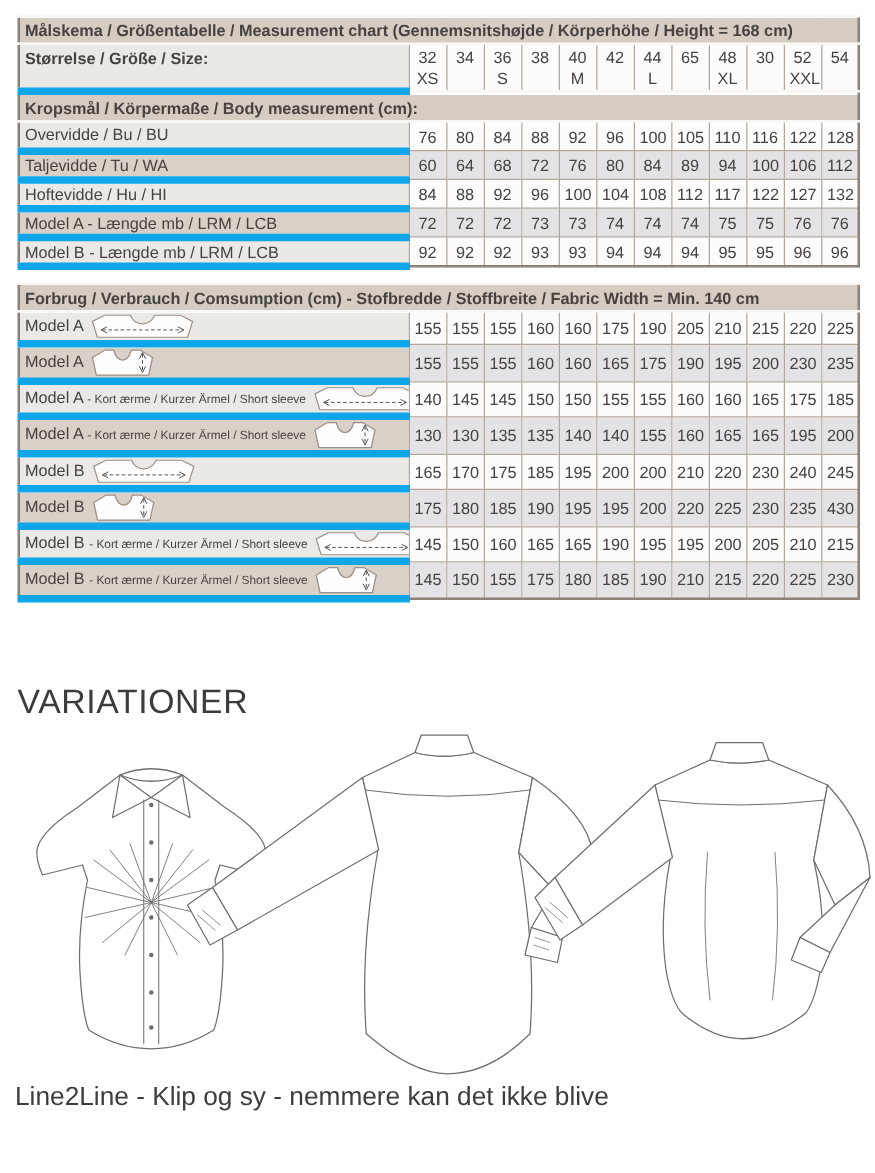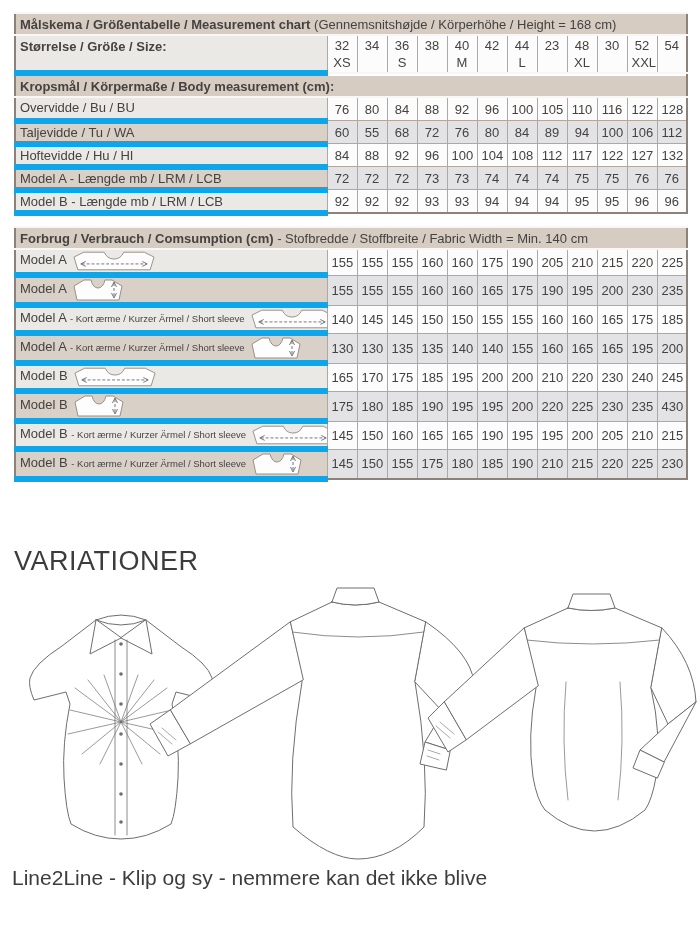--- a/index.html
+++ b/index.html
@@ -14,21 +14,21 @@
     --line-art:#6e6e6e;
   }
   html,body{margin:0;padding:0;background:#fff;}
   body{width:700px;height:938px;font-family:"Liberation Sans",sans-serif;color:var(--text);overflow:hidden;}
   table.chart{width:672px;margin:12px 14px 0;border-collapse:collapse;table-layout:fixed;
     border:2px solid var(--table-outer-border);font-size:13px;color:var(--text);}
   table.chart td{border:1px solid var(--grid-line);padding:1px 4px;overflow:hidden;white-space:nowrap;}
   table.chart tr.head td, table.chart tr.sechead td{
     background:var(--header-bg);border-top:2px solid #f8f7f6;border-bottom:2px solid #f8f7f6;
     font-weight:bold;height:18px;}
-  table.chart tr.head td .note{font-weight:normal;}
+  table.chart tr.head td .note{font-weight:bold;}
   table.chart td.label{border-top:2px solid #f8f7f6;border-bottom:6px solid #0ea5e9;}
   table.chart tr.lightrow td.label{background:var(--label-row-light);}
   table.chart tr.darkrow td.label{background:var(--label-row-dark);}
   table.chart tr.lightrow td.val{background:var(--value-row-light);}
   table.chart tr.darkrow td.val{background:var(--value-row-dark);}
   table.chart td.val{text-align:center;height:20px;}
   table.chart tr.sizehead td{background:var(--value-row-light);}
   table.chart tr.sizehead td.label{background:var(--label-row-light);vertical-align:top;padding-top:3px;font-weight:bold;}
   table.chart tr.sizehead td.val div{line-height:17px;text-align:center;}
   #consumption-table td.val{height:21px;}
@@ -76,21 +76,21 @@
         </td>
         <td class="val">
           <div>42</div>
           <div>&nbsp;</div>
         </td>
         <td class="val">
           <div>44</div>
           <div>L</div>
         </td>
         <td class="val">
-          <div>23</div>
+          <div>65</div>
           <div>&nbsp;</div>
         </td>
         <td class="val">
           <div>48</div>
           <div>XL</div>
         </td>
         <td class="val">
           <div>30</div>
           <div>&nbsp;</div>
         </td>
@@ -117,21 +117,21 @@
         <td class="val">100</td>
         <td class="val">105</td>
         <td class="val">110</td>
         <td class="val">116</td>
         <td class="val">122</td>
         <td class="val">128</td>
       </tr>
       <tr class="darkrow">
         <td class="label">Taljevidde / Tu / WA</td>
         <td class="val">60</td>
-        <td class="val">55</td>
+        <td class="val">64</td>
         <td class="val">68</td>
         <td class="val">72</td>
         <td class="val">76</td>
         <td class="val">80</td>
         <td class="val">84</td>
         <td class="val">89</td>
         <td class="val">94</td>
         <td class="val">100</td>
         <td class="val">106</td>
         <td class="val">112</td>

